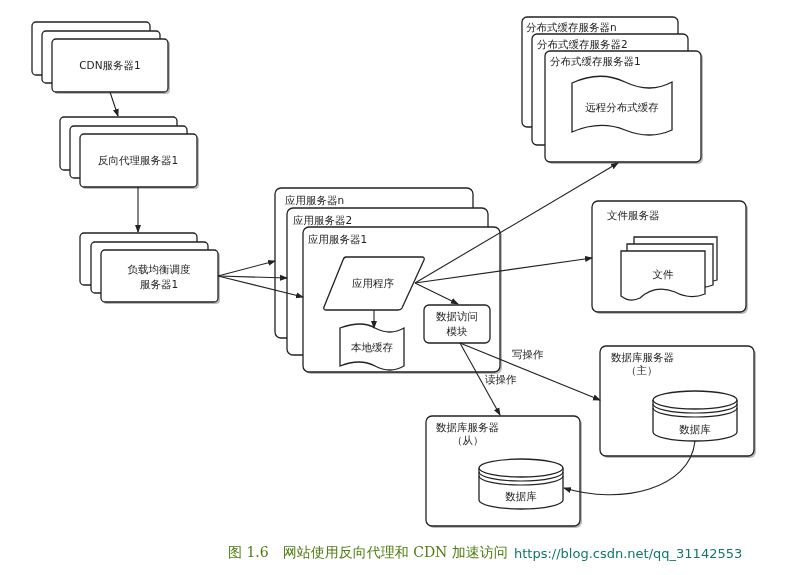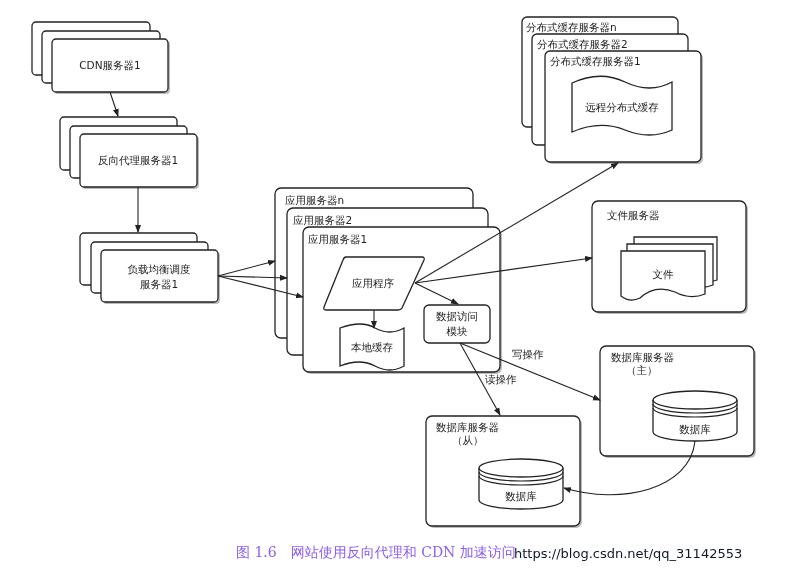--- a/index.html
+++ b/index.html
@@ -3,23 +3,23 @@
 <meta charset="utf-8">
 <style>
   html, body { margin:0; padding:0; background:#ffffff; }
   body { width:788px; height:575px; position:relative; overflow:hidden; font-family:"DejaVu Sans", sans-serif; }
   #diagram { position:absolute; left:0; top:0; }
   .box { fill:#ffffff; stroke:#222; stroke-width:1.3; }
   .shadow { fill:#bbb; }
   .lbl { font-family:"DejaVu Sans", sans-serif; font-size:10.5px; fill:#222; }
   .lbl-c { text-anchor:middle; }
   .edge { stroke:#222; stroke-width:1.1; fill:none; }
-  .caption { position:absolute; left:228px; top:544px; font-family:"DejaVu Serif", serif; font-size:14px; color:#8b5cf6; white-space:nowrap;margin-left:8px; }
+  .caption { position:absolute; left:228px; top:544px; font-family:"DejaVu Serif", serif; font-size:14px; color:#4d7c0f; white-space:nowrap; }
   .caption .num { margin-right:14px; }
-  .watermark { position:absolute; left:514px; top:546px; font-family:"DejaVu Sans", sans-serif; font-size:13px; color:#0f172a; white-space:nowrap; }
+  .watermark { position:absolute; left:514px; top:546px; font-family:"DejaVu Sans", sans-serif; font-size:13px; color:#0f766e; white-space:nowrap; }
 </style>
 </head>
 <body>
 
 <svg id="diagram" width="788" height="575" viewBox="0 0 788 575" xmlns="http://www.w3.org/2000/svg">
   <defs>
     <marker id="arr" markerWidth="8" markerHeight="8" refX="7" refY="4" orient="auto" markerUnits="userSpaceOnUse">
       <path d="M0,1 L8,4 L0,7 Z" fill="#222"></path>
     </marker>
   </defs>

